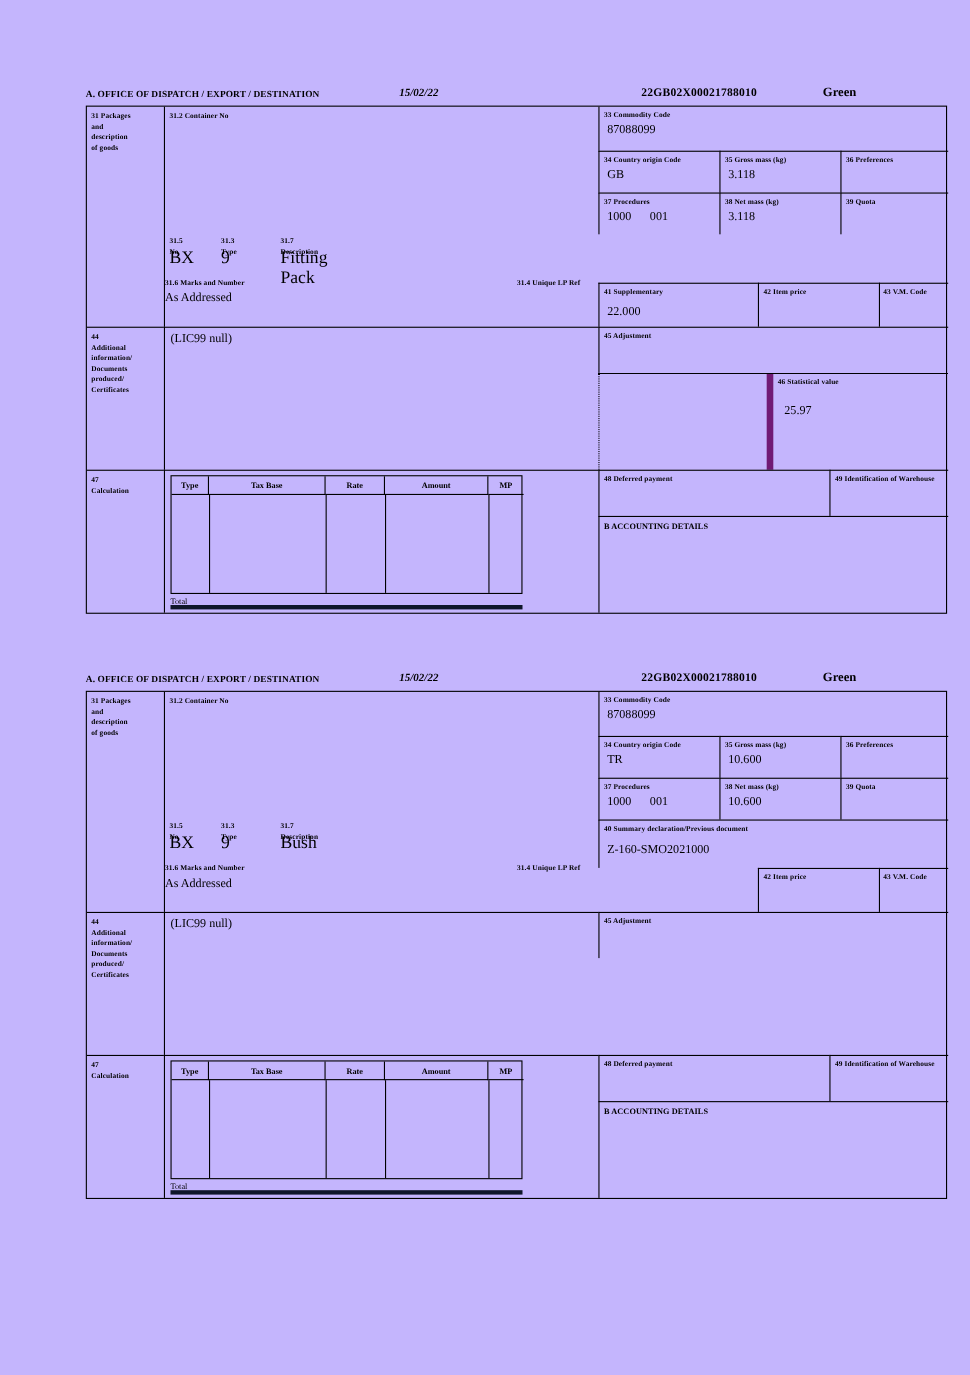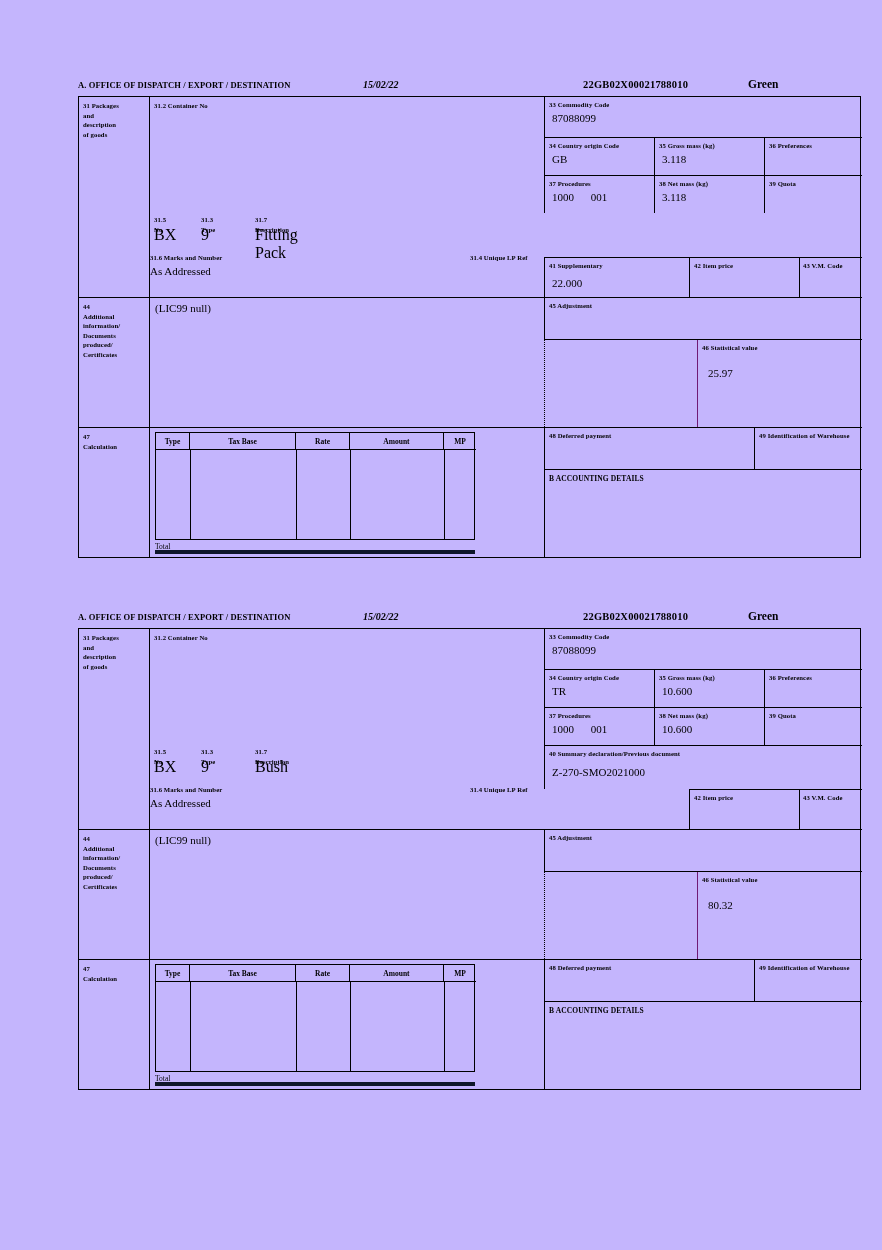--- a/index.html
+++ b/index.html
@@ -111,21 +111,21 @@
   .box36 { left: 685px; top: 40px; width: 98px; height: 38px; border-left: 1px solid #000; border-top: 1px solid #000; padding: 3px 0 0 4px; }
   .box37 { left: 465px; top: 78px; width: 110px; height: 38px; border-left: 1px solid #000; border-top: 1px solid #000; padding: 3px 0 0 4px; }
   .box38 { left: 575px; top: 78px; width: 110px; height: 38px; border-left: 1px solid #000; border-top: 1px solid #000; padding: 3px 0 0 4px; }
   .box39 { left: 685px; top: 78px; width: 98px; height: 38px; border-left: 1px solid #000; border-top: 1px solid #000; padding: 3px 0 0 4px; }
   .box40 { left: 465px; top: 116px; width: 318px; height: 44px; border-left: 1px solid #000; border-top: 1px solid #000; padding: 3px 0 0 4px; }
   .box41 { left: 465px; top: 160px; width: 145px; height: 40px; border-left: 1px solid #000; border-top: 1px solid #000; padding: 3px 0 0 4px; }
   .box42 { left: 610px; top: 160px; width: 110px; height: 40px; border-left: 1px solid #000; border-top: 1px solid #000; padding: 3px 0 0 4px; }
   .box43 { left: 720px; top: 160px; width: 63px; height: 40px; border-left: 1px solid #000; border-top: 1px solid #000; padding: 3px 0 0 3px; }
   .box45 { left: 465px; top: 200px; width: 318px; height: 42px; border-left: 1px solid #000; border-top: 1px solid #000; padding: 3px 0 0 4px; }
   .box46wrap { left: 465px; top: 242px; width: 318px; height: 88px; border-left: 1px dotted #000; border-top: 1px solid #000; }
-  .box46 { position: absolute; left: 152px; top: 0; width: 166px; height: 88px; border-left: 1px solid #701a75; padding: 3px 0 4px 4px; }
+  .box46 { position: absolute; left: 152px; top: 0; width: 166px; height: 88px; border-left: 6px solid #701a75; padding: 3px 0 4px 4px; }
   .box46 .v { font-size: 11px; margin-top: 14px; margin-left: 6px; }
 
   
   .box47-main { left: 70px; top: 330px; width: 395px; height: 130px; border-left: 1px solid #000; border-top: 1px solid #000; }
   .calc-table { position: absolute; left: 5px; top: 4px; width: 320px; height: 108px; border: 1px solid #000; }
   .calc-table .th {
     position: absolute; top: 0; height: 17px;
     border-right: 1px solid #000; border-bottom: 1px solid #000;
     font-size: 7.5px; font-weight: bold; text-align: center; line-height: 17px;
   }
@@ -387,21 +387,21 @@
       <div class="cell box38">
         <div class="lbl">38 Net mass (kg)</div>
         <div class="val v-indent">10.600</div>
       </div>
       <div class="cell box39">
         <div class="lbl">39 Quota</div>
         <div class="val v-indent"></div>
       </div>
       <div class="cell box40">
         <div class="lbl">40 Summary declaration/Previous document</div>
-        <div class="val v-indent" style="margin-top:7px">Z-270-SMO2021000</div>
+        <div class="val v-indent" style="margin-top:7px">Z-160-SMO2021000</div>
       </div>
       <div class="cell box42">
         <div class="lbl">42 Item price</div>
         <div class="val v-indent"></div>
       </div>
       <div class="cell box43">
         <div class="lbl">43 V.M. Code</div>
         <div class="val v-indent"></div>
       </div>
 
@@ -415,26 +415,20 @@
       </div>
       <div class="cell box44-main">
         <div class="val">(LIC99 null)</div>
       </div>
 
       <div class="cell box45">
         <div class="lbl">45 Adjustment</div>
         <div class="val v-indent"></div>
       </div>
 
-      <div class="cell box46wrap">
-        <div class="box46">
-          <div class="lbl">46 Statistical value</div>
-          <div class="v">80.32</div>
-        </div>
-      </div>
 
       <div class="cell box47-left">
         <div class="lbl" style="white-space:pre-line">47
 Calculation</div>
       </div>
       <div class="cell box47-main">
         <div class="calc-table">
           <div class="th" style="left:0;width:34px">Type</div>
           <div class="th" style="left:34px;width:106px">Tax Base</div>
           <div class="th" style="left:140px;width:54px">Rate</div>

